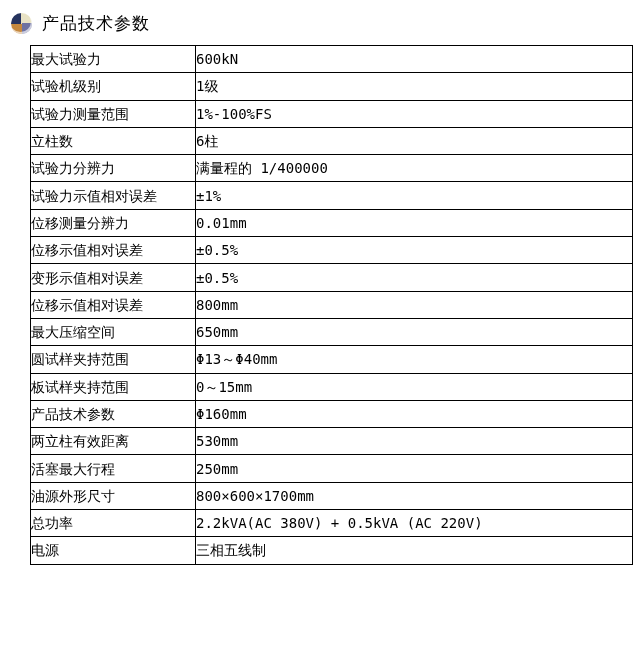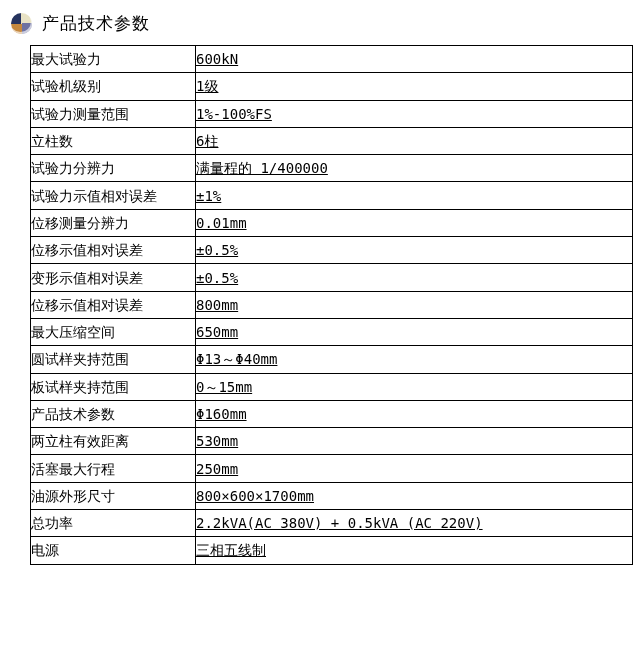--- a/index.html
+++ b/index.html
@@ -53,21 +53,21 @@
     border: 1px solid #000000;
     height: 26.3px;
     font-size: 14px;
     line-height: 1;
     vertical-align: middle;
     white-space: nowrap;
     overflow: hidden;
     padding: 0;
   }
   td.cell-label { padding-left: 15px; }
-  td.cell-value { padding-left: 34px; text-decoration: underline; }
+  td.cell-value { padding-left: 34px; }
 </style>
 </head>
 <body>
 
 <div class="page-header">
   <span class="sphere-icon"></span>
   <span class="page-title">产品技术参数</span>
 </div>
 
 <table class="spec-table">

